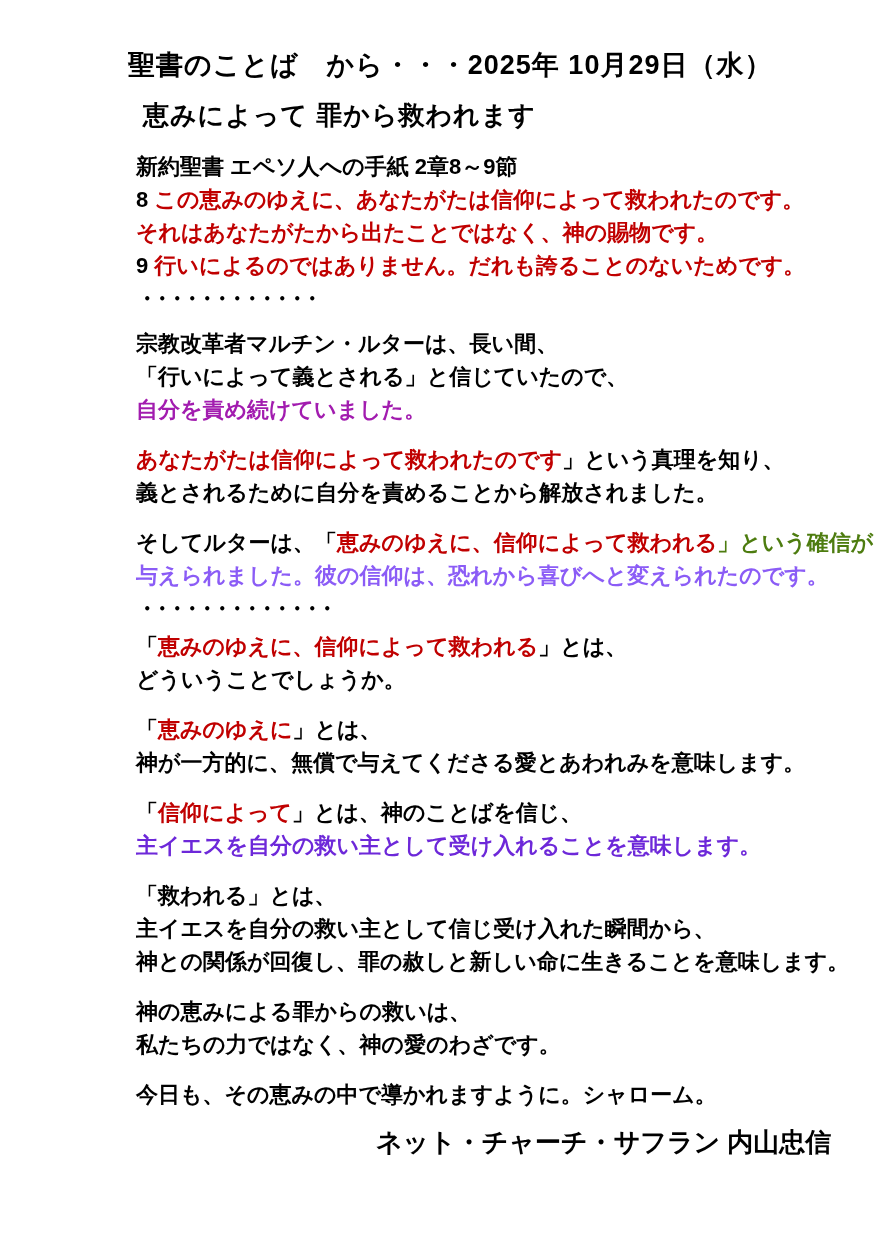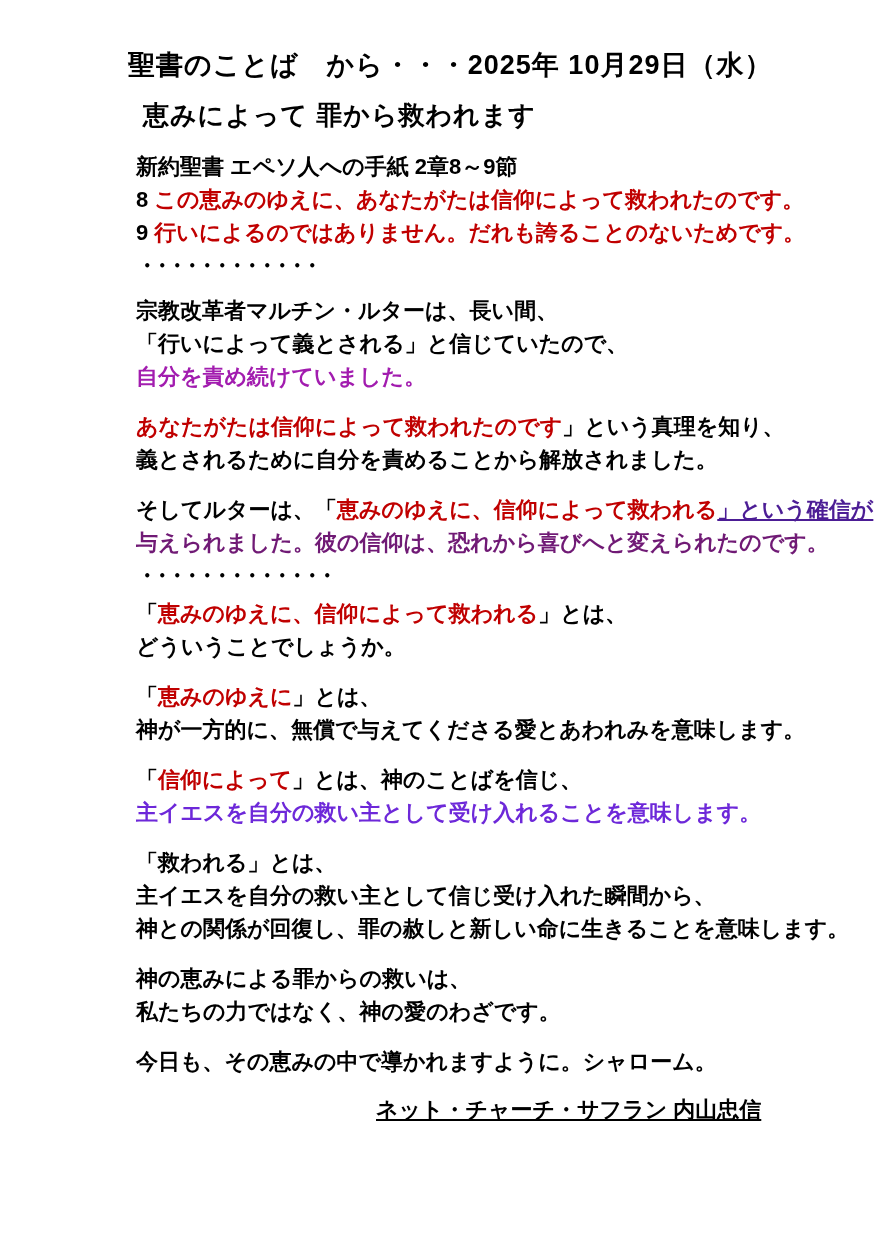--- a/index.html
+++ b/index.html
@@ -47,52 +47,52 @@
   .para:first-child { margin-top: 13px; }
   .para:nth-child(2) { margin-top: 12px; }   
   .para:nth-child(5) { margin-top: 5px; }    
   .line {
     white-space: nowrap;
   }
   .dots {
     letter-spacing: -7px;
   }
   .signature {
-    font-size: 22px;
+    font-size: 26px;
     line-height: 33px;
     margin: 15px 0 0 248px;
     white-space: nowrap;
-    text-decoration: underline;
   }
 </style>
 </head>
 <body>
 
 <div class="page">
   <div class="doc-title">聖書のことば　から・・・2025年 10月29日（水）</div>
   <div class="doc-subtitle">恵みによって 罪から救われます</div>
   <div class="doc-body">
       <div class="para">
         <div class="line"><span style="color: rgb(0, 0, 0);">新約聖書 エペソ人への手紙 2章8～9節</span></div>
         <div class="line"><span style="color: rgb(0, 0, 0);">8 </span><span style="color: rgb(192, 0, 0);">この恵みのゆえに、あなたがたは信仰によって救われたのです。</span></div>
+        <div class="line"><span style="color: rgb(192, 0, 0);">それはあなたがたから出たことではなく、神の賜物です。</span></div>
         <div class="line"><span style="color: rgb(0, 0, 0);">9 </span><span style="color: rgb(192, 0, 0);">行いによるのではありません。だれも誇ることのないためです。</span></div>
         <div class="line"><span class="dots" style="color: rgb(0, 0, 0);">・・・・・・・・・・・・</span></div>
       </div>
       <div class="para">
         <div class="line"><span style="color: rgb(0, 0, 0);">宗教改革者マルチン・ルターは、長い間、</span></div>
         <div class="line"><span style="color: rgb(0, 0, 0);">「行いによって義とされる」と信じていたので、</span></div>
         <div class="line"><span style="color: #a21caf;">自分を責め続けていました。</span></div>
       </div>
       <div class="para">
         <div class="line"><span style="color: rgb(192, 0, 0);">あなたがたは信仰によって救われたのです</span><span style="color: rgb(0, 0, 0);">」という真理を知り、</span></div>
         <div class="line"><span style="color: rgb(0, 0, 0);">義とされるために自分を責めることから解放されました。</span></div>
       </div>
       <div class="para">
-        <div class="line"><span style="color: rgb(0, 0, 0);">そしてルターは、「</span><span style="color: rgb(192, 0, 0);">恵みのゆえに、信仰によって救われる</span><span style="color: #4c1d95; text-decoration: underline;">」という確信が</span></div>
-        <div class="line"><span style="color: #701a75;">与えられました。彼の信仰は、恐れから喜びへと変えられたのです。</span></div>
+        <div class="line"><span style="color: rgb(0, 0, 0);">そしてルターは、「</span><span style="color: rgb(192, 0, 0);">恵みのゆえに、信仰によって救われる</span><span style="color: #4d7c0f;">」という確信が</span></div>
+        <div class="line"><span style="color: #8b5cf6;">与えられました。彼の信仰は、恐れから喜びへと変えられたのです。</span></div>
         <div class="line"><span class="dots" style="color: rgb(0, 0, 0);">・・・・・・・・・・・・・</span></div>
       </div>
       <div class="para">
         <div class="line"><span style="color: rgb(0, 0, 0);">「</span><span style="color: rgb(192, 0, 0);">恵みのゆえに、信仰によって救われる</span><span style="color: rgb(0, 0, 0);">」とは、</span></div>
         <div class="line"><span style="color: rgb(0, 0, 0);">どういうことでしょうか。</span></div>
       </div>
       <div class="para">
         <div class="line"><span style="color: rgb(0, 0, 0);">「</span><span style="color: rgb(192, 0, 0);">恵みのゆえに</span><span style="color: rgb(0, 0, 0);">」とは、</span></div>
         <div class="line"><span style="color: rgb(0, 0, 0);">神が一方的に、無償で与えてくださる愛とあわれみを意味します。</span></div>
       </div>

